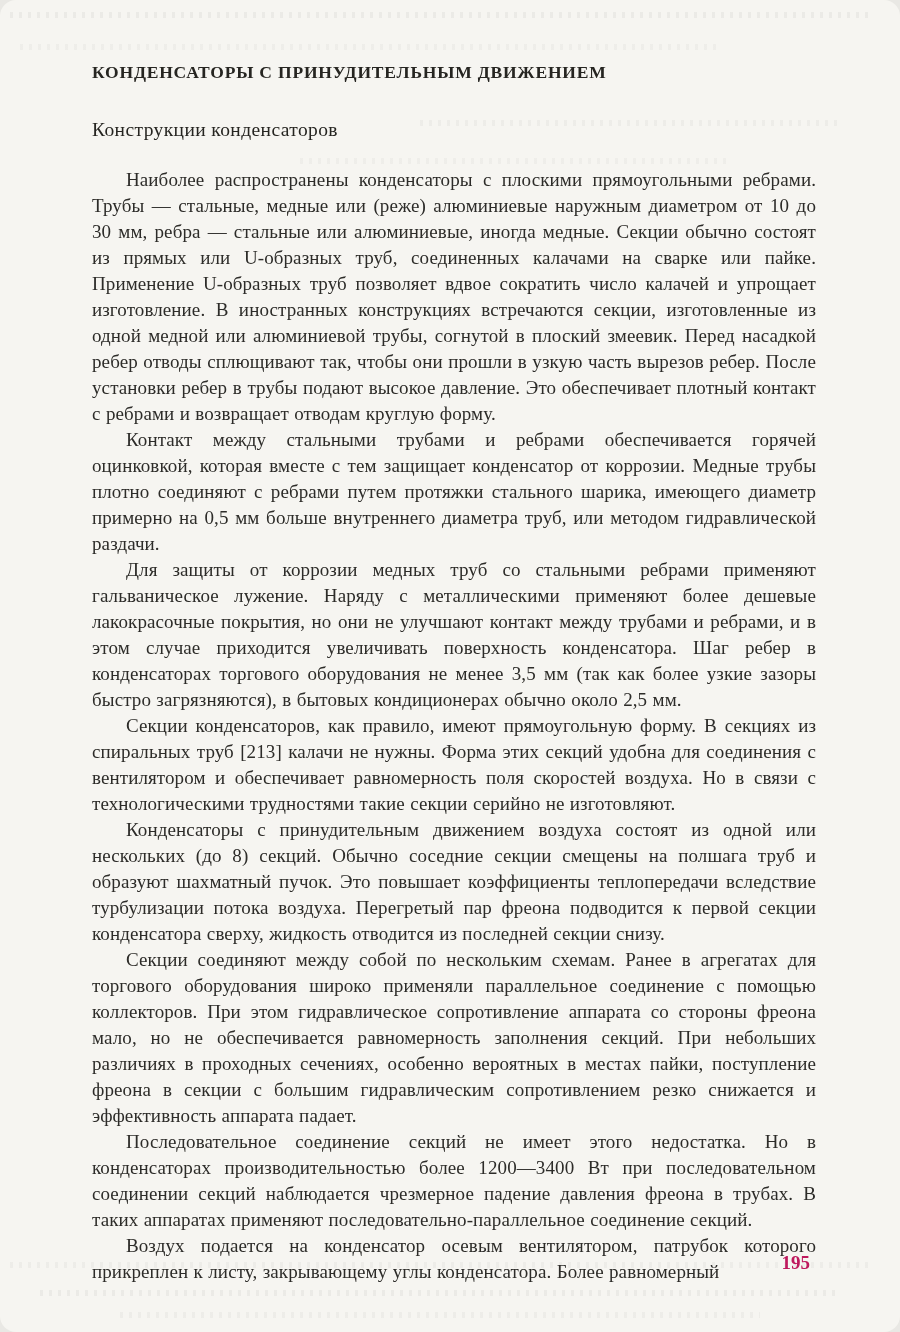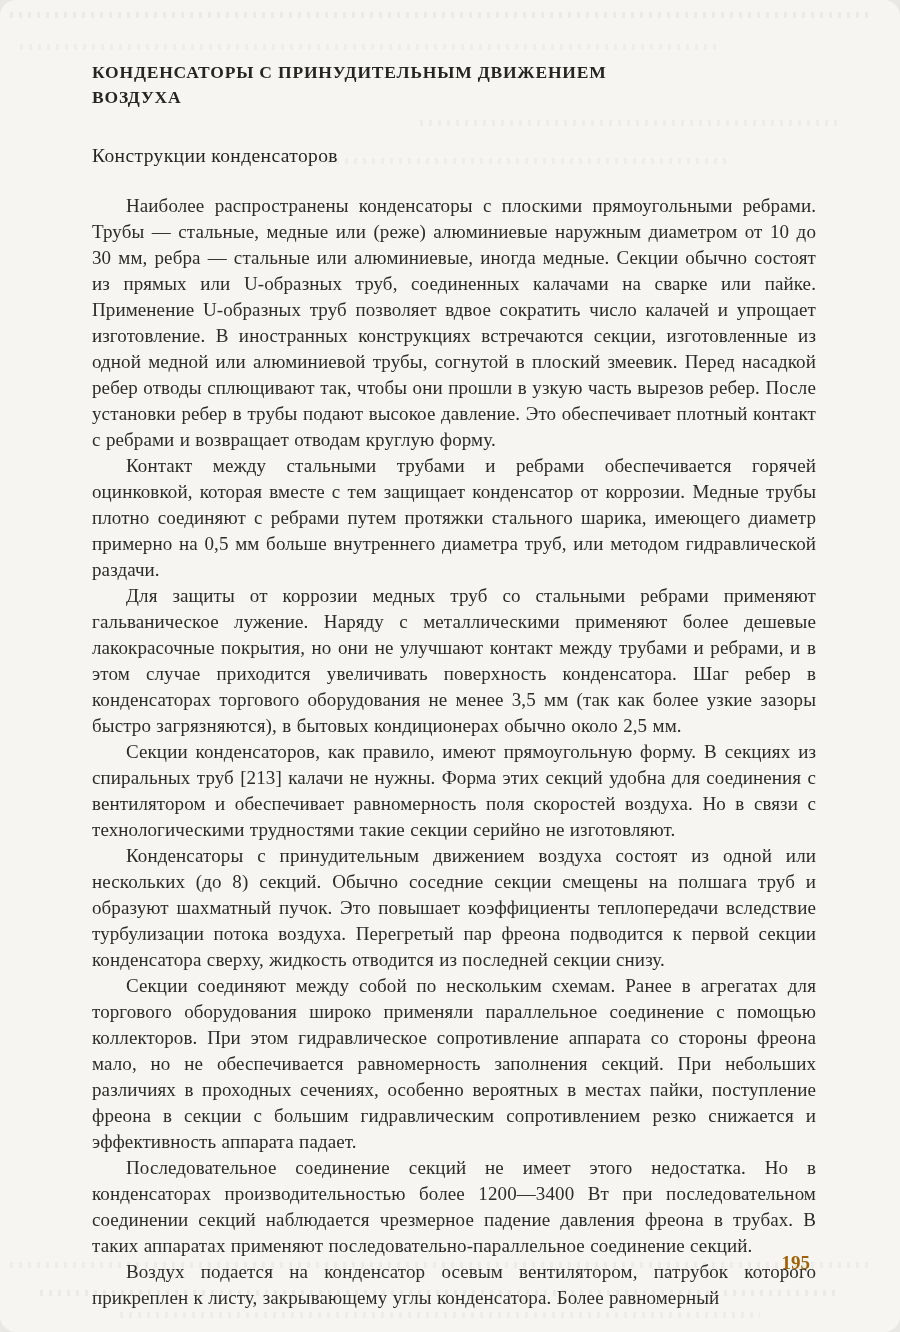--- a/index.html
+++ b/index.html
@@ -49,21 +49,21 @@
     letter-spacing: 0.1px;
     word-spacing: 0.5px;
     color: #2d2c29;
   }
   .page-number {
     position: absolute;
     right: 90px;
     bottom: 58px;
     font-weight: bold;
     font-size: 19px;
-    color: #a16207;
+    color: #be185d;
   }
   
   .artifact {
     position: absolute;
     height: 6px;
     opacity: 0.10;
     background: repeating-linear-gradient(
       90deg,
       #8a8a86 0px, #8a8a86 3px,
       transparent 3px, transparent 9px
@@ -88,21 +88,20 @@
   <div class="artifact a3"></div>
   <div class="artifact a4"></div>
   <div class="artifact a5"></div>
   <div class="artifact a6"></div>
   <div class="artifact a7"></div>
 
   <div class="content">
 
     <div class="chapter-title">
       <div>КОНДЕНСАТОРЫ С ПРИНУДИТЕЛЬНЫМ ДВИЖЕНИЕМ</div>
-      <div>ВОЗДУХА</div>
     </div>
 
     <div class="section-heading">Конструкции конденсаторов</div>
 
     <div class="body-text">
       <p>Наиболее распространены конденсаторы с плоскими прямоугольными ребрами. Трубы — стальные, медные или (реже) алюминиевые наружным диаметром от 10 до 30 мм, ребра — стальные или алюминиевые, иногда медные. Секции обычно состоят из прямых или U-образных труб, соединенных калачами на сварке или пайке. Применение U-образных труб позволяет вдвое сократить число калачей и упрощает изготовление. В иностранных конструкциях встречаются секции, изготовленные из одной медной или алюминиевой трубы, согнутой в плоский змеевик. Перед насадкой ребер отводы сплющивают так, чтобы они прошли в узкую часть вырезов ребер. После установки ребер в трубы подают высокое давление. Это обеспечивает плотный контакт с ребрами и возвращает отводам круглую форму.</p>
       <p>Контакт между стальными трубами и ребрами обеспечивается горячей оцинковкой, которая вместе с тем защищает конденсатор от коррозии. Медные трубы плотно соединяют с ребрами путем протяжки стального шарика, имеющего диаметр примерно на 0,5 мм больше внутреннего диаметра труб, или методом гидравлической раздачи.</p>
       <p>Для защиты от коррозии медных труб со стальными ребрами применяют гальваническое лужение. Наряду с металлическими применяют более дешевые лакокрасочные покрытия, но они не улучшают контакт между трубами и ребрами, и в этом случае приходится увеличивать поверхность конденсатора. Шаг ребер в конденсаторах торгового оборудования не менее 3,5 мм (так как более узкие зазоры быстро загрязняются), в бытовых кондиционерах обычно около 2,5 мм.</p>
       <p>Секции конденсаторов, как правило, имеют прямоугольную форму. В секциях из спиральных труб [213] калачи не нужны. Форма этих секций удобна для соединения с вентилятором и обеспечивает равномерность поля скоростей воздуха. Но в связи с технологическими трудностями такие секции серийно не изготовляют.</p>
       <p>Конденсаторы с принудительным движением воздуха состоят из одной или нескольких (до 8) секций. Обычно соседние секции смещены на полшага труб и образуют шахматный пучок. Это повышает коэффициенты теплопередачи вследствие турбулизации потока воздуха. Перегретый пар фреона подводится к первой секции конденсатора сверху, жидкость отводится из последней секции снизу.</p>

